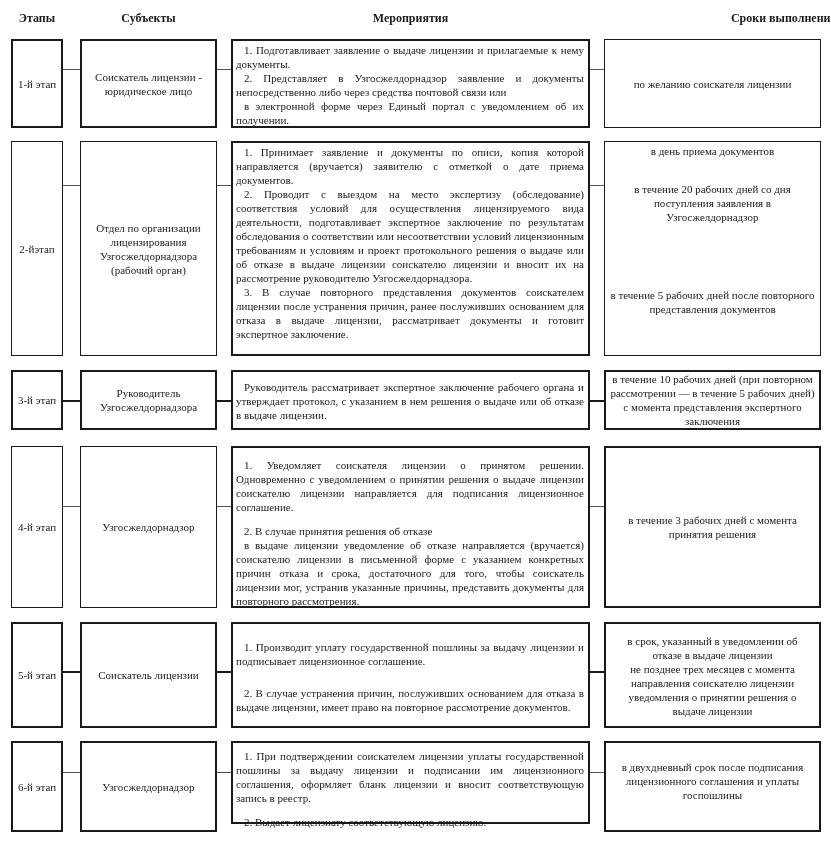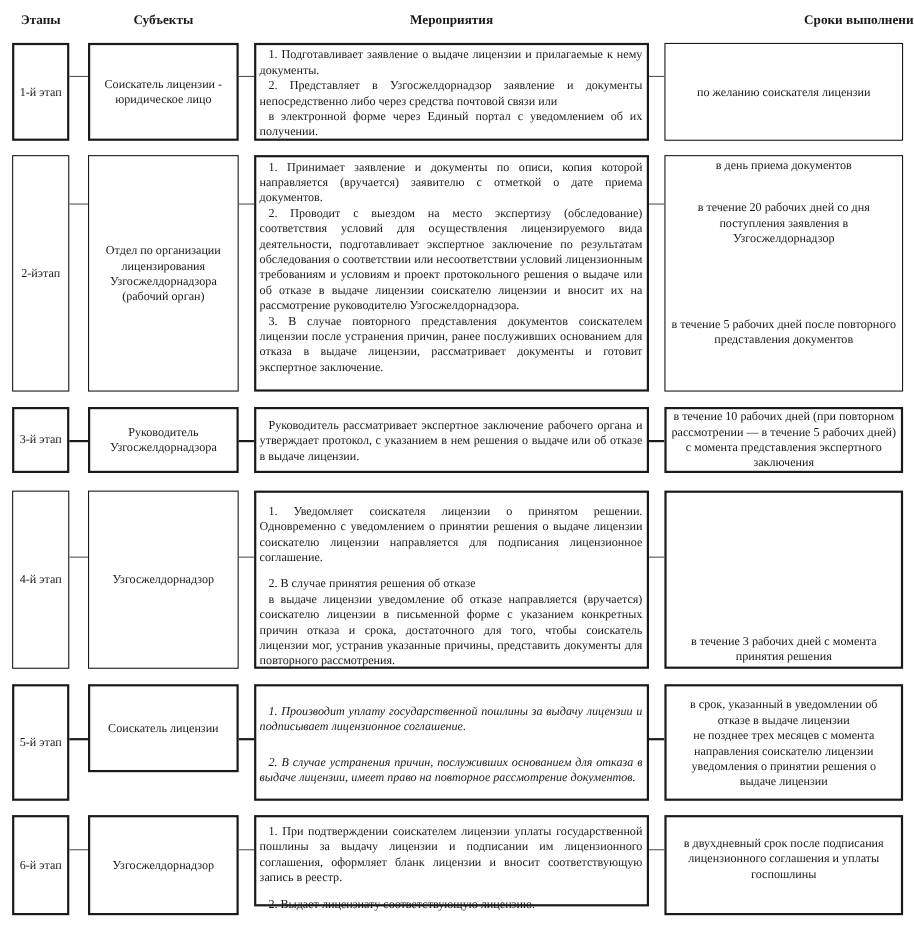--- a/index.html
+++ b/index.html
@@ -109,35 +109,35 @@
   <div class="box center col-subj thin" style="top:446px;height:162px;">
       <span>Узгосжелдорнадзор</span>
     </div>
   <div class="conn" style="left:217px;width:14px;top:506px;"></div>
   <div class="box just col-act" style="top:446px;height:162px;padding-top:10px;">
     <p>1. Уведомляет соискателя лицензии о принятом решении. Одновременно с уведомлением о принятии решения о выдаче лицензии соискателю лицензии направляется для подписания лицензионное соглашение.</p>
     <p class="gap">2. В случае принятия решения об отказе</p>
     <p>в выдаче лицензии уведомление об отказе направляется (вручается) соискателю лицензии в письменной форме с указанием конкретных причин отказа и срока, достаточного для того, чтобы соискатель лицензии мог, устранив указанные причины, представить документы для повторного рассмотрения.</p>
   </div>
   <div class="conn" style="left:590px;width:14px;top:506px;"></div>
-  <div class="box center col-time" style="top:446px;height:162px;align-items:flex-end;">
+  <div class="box center col-time" style="top:446px;height:162px;">
       <span>в течение 3 рабочих дней с момента принятия решения</span>
     </div>
 </div>
 
 <div>
   <div class="box center col-stage" style="top:622px;height:106px;">
       <span>5-й этап</span>
     </div>
   <div class="conn" style="left:63px;width:17px;top:671px;background:#1a1a1a;height:2px;"></div>
-  <div class="box center col-subj" style="top:622px;height:80px;">
+  <div class="box center col-subj" style="top:622px;height:106px;">
       <span>Соискатель лицензии</span>
     </div>
   <div class="conn" style="left:217px;width:14px;top:671px;background:#1a1a1a;height:2px;"></div>
-  <div class="box just col-act" style="top:622px;height:106px;padding-top:16px;font-style:italic;">
+  <div class="box just col-act" style="top:622px;height:106px;padding-top:16px;">
     <p>1. Производит уплату государственной пошлины за выдачу лицензии и подписывает лицензионное соглашение.</p>
     <p style="margin-top:18px;">2. В случае устранения причин, послуживших основанием для отказа в выдаче лицензии, имеет право на повторное рассмотрение документов.</p>
   </div>
   <div class="conn" style="left:590px;width:14px;top:671px;background:#1a1a1a;height:2px;"></div>
   <div class="box deadline col-time" style="top:622px;height:106px;">
     <p style="margin-top:8px;padding:0 10px;">в срок, указанный в уведомлении об отказе в выдаче лицензии</p>
     <p style="padding:0 10px;">не позднее трех месяцев с момента направления соискателю лицензии уведомления о принятии решения о выдаче лицензии</p>
   </div>
 </div>
 

